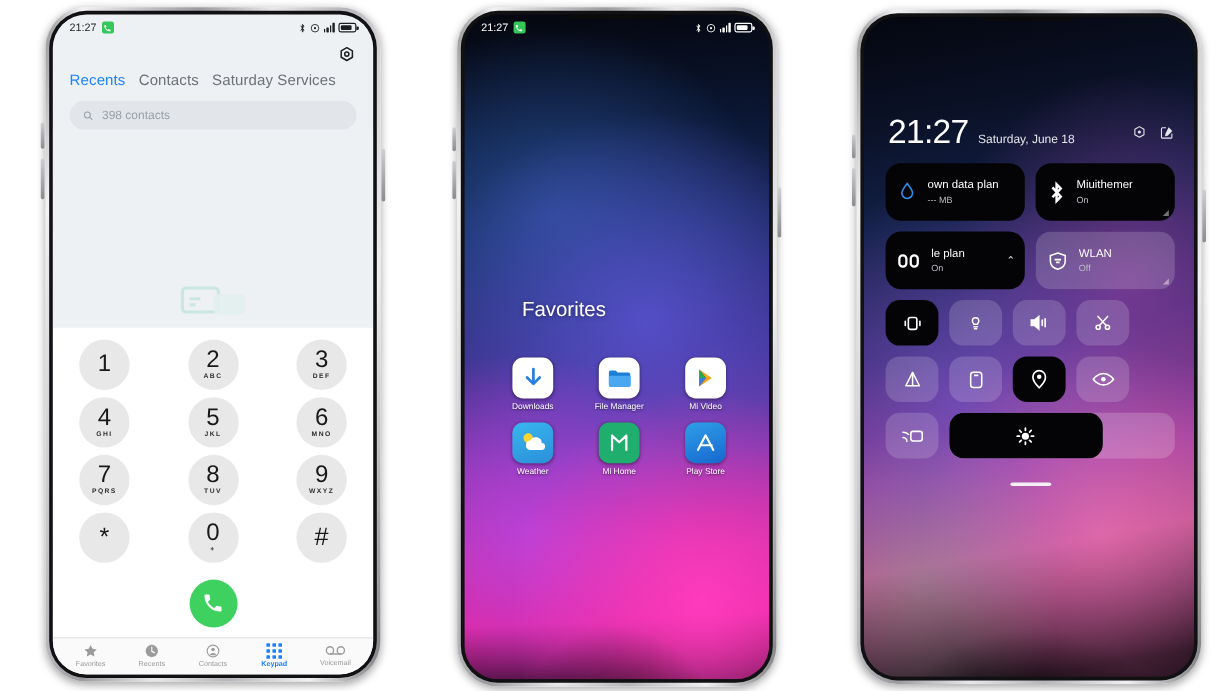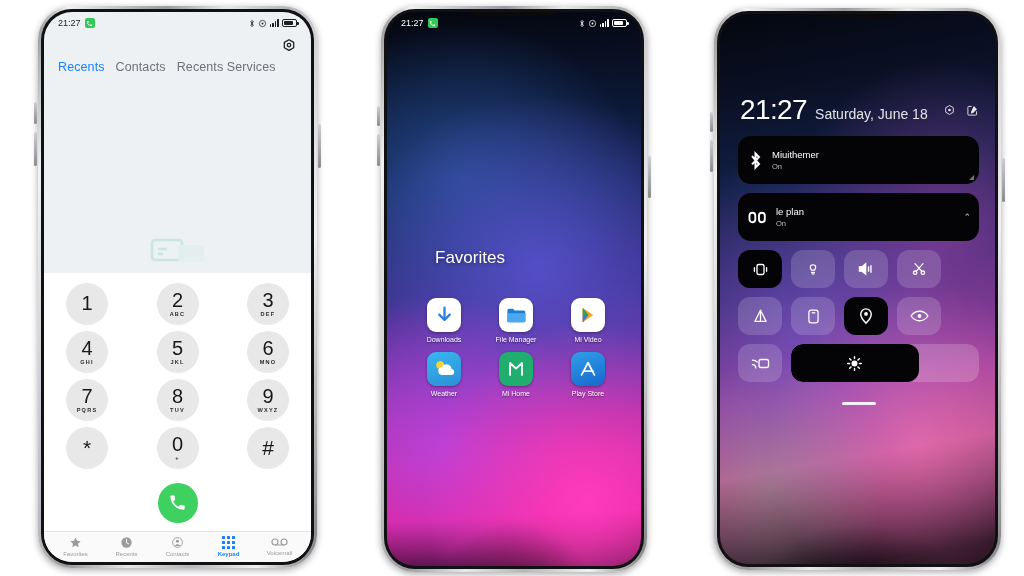--- a/index.html
+++ b/index.html
@@ -89,21 +89,21 @@
   #screen3{position:relative;background:
      radial-gradient(70% 40% at 18% 86%, rgba(150,190,150,.33) 0%, transparent 60%),
      radial-gradient(85% 45% at 72% 78%, rgba(255,120,190,.55) 0%, transparent 65%),
      radial-gradient(85% 48% at 30% 58%, rgba(120,90,210,.6) 0%, transparent 70%),
      radial-gradient(80% 45% at 80% 40%, rgba(170,70,180,.55) 0%, transparent 70%),
      linear-gradient(170deg,#04070f 0%,#0a1024 14%,#122047 30%,#3a2a6e 48%,#9a3f9a 66%,#b8538f 78%,#1b0d18 96%);}
   #screen3::after{content:"";position:absolute;inset:0;
     background:radial-gradient(70% 35% at 50% 118%, rgba(0,0,0,.9), transparent 72%);pointer-events:none;}
   .p3-clockrow{position:absolute;left:20px;right:16px;top:82px;display:flex;align-items:baseline;z-index:4;}
   .p3-time{font-size:28px;color:#fff;font-weight:300;letter-spacing:-.6px;line-height:1;}
-  .p3-date{font-size:14px;color:#e3e4e8;margin-left:8px;}
+  .p3-date{font-size:10px;color:#e3e4e8;margin-left:8px;}
   .p3-acts{margin-left:auto;display:flex;gap:10px;align-self:center;}
   .p3-tiles{position:absolute;left:18px;right:16px;top:122px;z-index:4;}
   .tilerow{display:flex;gap:9px;margin-bottom:9px;}
   .tile{flex:1;height:48px;border-radius:13px;display:flex;align-items:center;gap:9px;padding:0 10px;
     box-sizing:border-box;position:relative;overflow:hidden;}
   .tile.on-dark{background:#040406;}
   .tile.glass{background:rgba(255,255,255,.17);backdrop-filter:blur(6px);}
   .tile .tt{display:flex;flex-direction:column;gap:2px;min-width:0;}
   .tile .t1{font-size:9.5px;color:#fff;white-space:nowrap;overflow:hidden;}
   .tile .t2{font-size:7.5px;color:#bcbec6;}
@@ -170,21 +170,30 @@
         <div class="p1-top">
           <div class="p1-gear">
             <svg width="16" height="16" viewBox="0 0 24 24" fill="none" stroke="#1c1e21" stroke-width="1.9" stroke-linejoin="round">
               <path d="M12 2.6 19 6.6v8L12 18.6 5 14.6v-8z"></path>
                 <circle cx="12" cy="10.6" r="2.6"></circle>
             </svg>
           </div>
           <div class="p1-tabs">
             <span class="act">Recents</span>
             <span>Contacts</span>
-            <span>Recents Services</span>
+            <span>Saturday Services</span>
+          </div>
+          <div class="p1-search">
+            <span>
+              <svg width="9" height="9" viewBox="0 0 20 20" fill="none" stroke="#9aa0a6" stroke-width="2">
+                  <circle cx="8.5" cy="8.5" r="5.5"></circle>
+                  <path d="M13 13l4.5 4.5"></path>
+                </svg>
+            </span>
+            <span>398 contacts</span>
           </div>
         </div>
 
         <div class="p1-blank">
           <div class="p1-illus">
             <svg width="60" height="34" viewBox="0 0 60 34" fill="none" stroke="#49c39a" stroke-width="2.6">
               <rect x="4" y="5" width="30" height="20" rx="3"></rect>
                 <path d="M10 14h9M10 19h5"></path>
               <rect x="30" y="10" width="26" height="17" rx="3" fill="#b9eddd" stroke="none" opacity=".85"></rect>
             </svg>
@@ -448,20 +457,31 @@
                   <path d="M14.5 3.8 20.2 9.5 13 16.7l-4 .8.8-4z" fill="#e6e7ec" stroke="none"></path>
                 </svg>
             </span>
           </span>
         </div>
 
         <div class="p3-tiles">
           <div class="tilerow">
             <div class="tile on-dark">
               <span>
+                <svg width="16" height="18" viewBox="0 0 20 24" fill="none" stroke="#2f8fe8" stroke-width="1.8">
+                    <path d="M10 2.5c3.6 4.5 6 7.6 6 10.7a6 6 0 11-12 0c0-3.1 2.4-6.2 6-10.7z"></path>
+                  </svg>
+              </span>
+              <span class="tt">
+                <span class="t1">own data plan</span>
+                <span class="t2">--- MB</span>
+              </span>
+            </div>
+            <div class="tile on-dark">
+              <span>
                 <svg width="15" height="19" viewBox="0 0 14 22" fill="none" stroke="#fff" stroke-width="2.4">
                     <path d="M3 6 11 15 7 19V3l4 4-8 8.5"></path>
                   </svg>
               </span>
               <span class="tt">
                 <span class="t1">Miuithemer</span>
                 <span class="t2">On</span>
               </span>
               <span class="corner"></span>
             </div>
@@ -473,20 +493,33 @@
                     <rect x="2" y="3.5" width="8" height="13" rx="4"></rect>
                     <rect x="15" y="3.5" width="8" height="13" rx="4"></rect>
                   </svg>
               </span>
               <span class="tt">
                 <span class="t1">le plan</span>
                 <span class="t2">On</span>
               </span>
               <span class="arrow">⌃</span>
             </div>
+            <div class="tile glass">
+              <span>
+                <svg width="17" height="17" viewBox="0 0 22 22" fill="none" stroke="#fff" stroke-width="1.7">
+                    <path d="M11 2.5 19 5.2v6.2c0 4.2-3.3 7.4-8 8.6-4.7-1.2-8-4.4-8-8.6V5.2z"></path>
+                    <path d="M7.5 9.5h7M9 12.5h4"></path>
+                  </svg>
+              </span>
+              <span class="tt">
+                <span class="t1">WLAN</span>
+                <span class="t2">Off</span>
+              </span>
+              <span class="corner"></span>
+            </div>
           </div>
         </div>
 
         <div class="p3-bottom" style="top:236px;">
           <div class="togrow">
             <div class="tog act">
               <svg width="17" height="17" viewBox="0 0 24 24" fill="none" stroke="#fff" stroke-width="1.9" stroke-linecap="round">
                   <rect x="7" y="5" width="10" height="14" rx="2.4"></rect>
                   <path d="M3.4 9.5v5M20.6 9.5v5"></path>
                 </svg>

